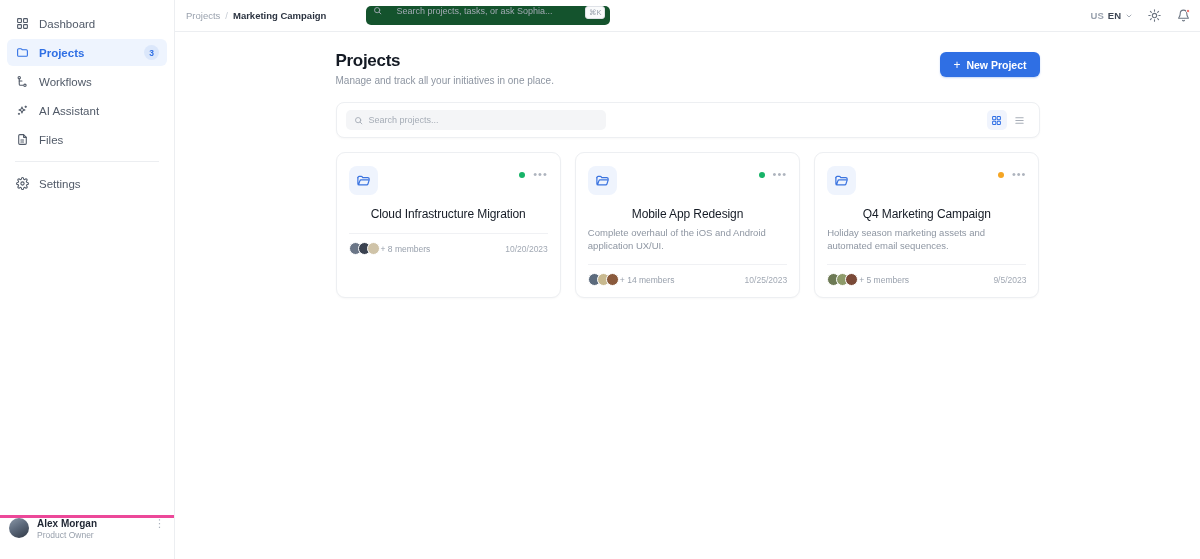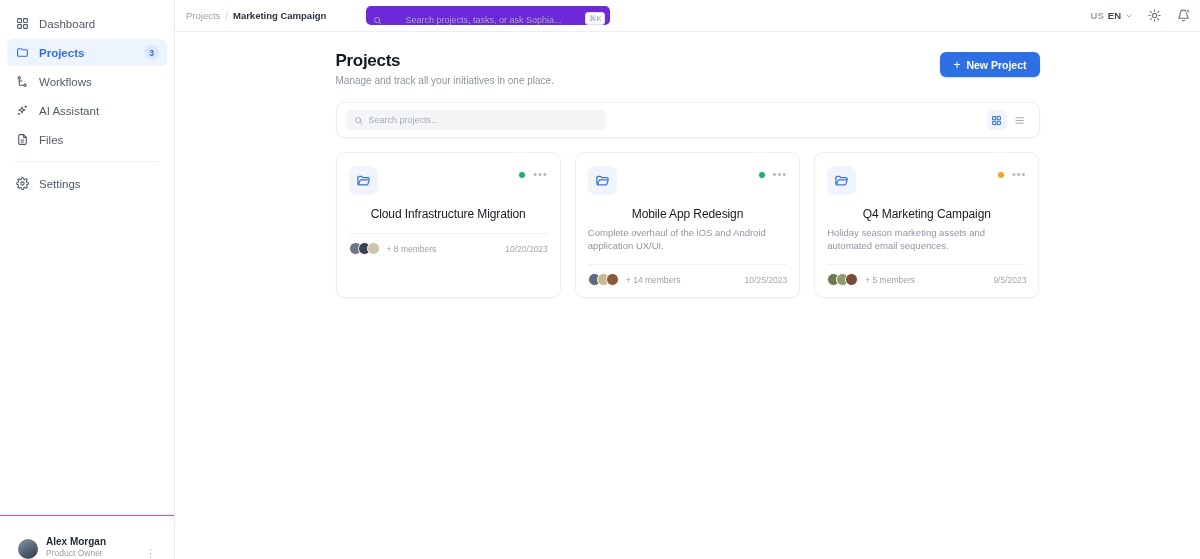--- a/index.html
+++ b/index.html
@@ -53,23 +53,23 @@
   .nav-label { flex: 1 1 auto; }
   .nav-badge {
     width: 15px; height: 15px; border-radius: 50%;
     background: #dbe7fb; color: #2f6fe4;
     font-size: 8.5px; font-weight: 700;
     display: flex; align-items: center; justify-content: center;
   }
   .sb-divider { height: 1px; background: #eceef1; margin: 8px 8px; }
 
   .sb-foot {
-    border-top: 1px solid #ec4899;
-    height: 44px; display: flex; align-items: flex-end;
-    padding: 0 18px; gap: 8px; cursor: pointer;
+    border-top: 3px solid #ec4899;
+    height: 44px; display: flex; align-items: flex-start;
+    padding: 0 9px; gap: 8px; cursor: pointer;
   }
   .avatar-user {
     width: 20px; height: 20px; border-radius: 50%; flex: 0 0 20px;
     background: linear-gradient(150deg, #8b98a8 0%, #5d6a7c 45%, #2f3744 100%);
   }
   .user-meta { flex: 1 1 auto; min-width: 0; }
   .user-name { font-size: 10px; font-weight: 700; color: #1f2633; line-height: 12px; }
   .user-role { font-size: 8.5px; color: #99a1ad; line-height: 11px; }
   .kebab-v { color: #aab1bc; font-size: 11px; line-height: 1; letter-spacing: 0; }
 
@@ -79,22 +79,22 @@
     height: 32px; border-bottom: 1px solid #eceef1;
     display: flex; align-items: center; padding: 0 9px 0 11px; gap: 10px;
   }
   .crumb { display: flex; align-items: center; gap: 5px; font-size: 9.5px; }
   .crumb-root { color: #9aa2ae; cursor: pointer; }
   .crumb-sep { color: #c6ccd4; }
   .crumb-cur { color: #2b3340; font-weight: 700; }
 
   .topsearch {
     width: 244px; height: 19px; margin-left: 30px;
-    background: #6d28d9; border-radius: 5px;
-    display: flex; align-items: flex-end; padding: 0 5px 0 7px; gap: 23px;
+    background: #14532d; border-radius: 5px;
+    display: flex; align-items: flex-start; padding: 0 5px 0 7px; gap: 14px;
     cursor: text;
   }
   .topsearch .ph { flex: 1 1 auto; font-size: 9px; color: #a3aab4; }
   .kbd {
     border: 1px solid #dfe2e7; border-radius: 3px;
     background: #fafbfc; color: #9aa2ae;
     font-size: 7.5px; padding: 1px 3px; line-height: 9px;
   }
 
   .top-right { margin-left: auto; display: flex; align-items: center; gap: 13px; }
@@ -159,21 +159,21 @@
     width: 29px; height: 29px; border-radius: 8px;
     background: #eff4fd; color: #3b74e0;
     display: flex; align-items: center; justify-content: center;
   }
   .card-meta-top { margin-left: auto; display: flex; align-items: center; gap: 8px; padding-top: 3px; }
   .status-dot { width: 6px; height: 6px; border-radius: 50%; }
   .kebab-h { color: #aeb4be; font-size: 11px; line-height: 1; letter-spacing: 1px; cursor: pointer; }
   .card-title { margin-top: 12px; font-size: 12px; font-weight: 400; color: #151b25; letter-spacing: -0.1px; text-align: center; }
   .card-desc { margin-top: 5px; font-size: 9.5px; line-height: 13px; color: #8e96a2; min-height: 26px; }
   .card-sep { height: 1px; background: #f0f1f4; margin: 12px 0 8px 0; }
-  .card-foot { display: flex; align-items: center; gap: 7px; }
+  .card-foot { display: flex; align-items: center; gap: 1px; }
   .avatars { display: flex; }
   .av { width: 13px; height: 13px; border-radius: 50%; border: 1.5px solid #fff; margin-left: -4px; }
   .av:first-child { margin-left: 0; }
   .members { font-size: 8.5px; color: #98a0ac; }
   .date { margin-left: auto; font-size: 8.5px; color: #a2a9b4; }
 
   svg { display: block; }
 </style>
 </head>
 <body>

